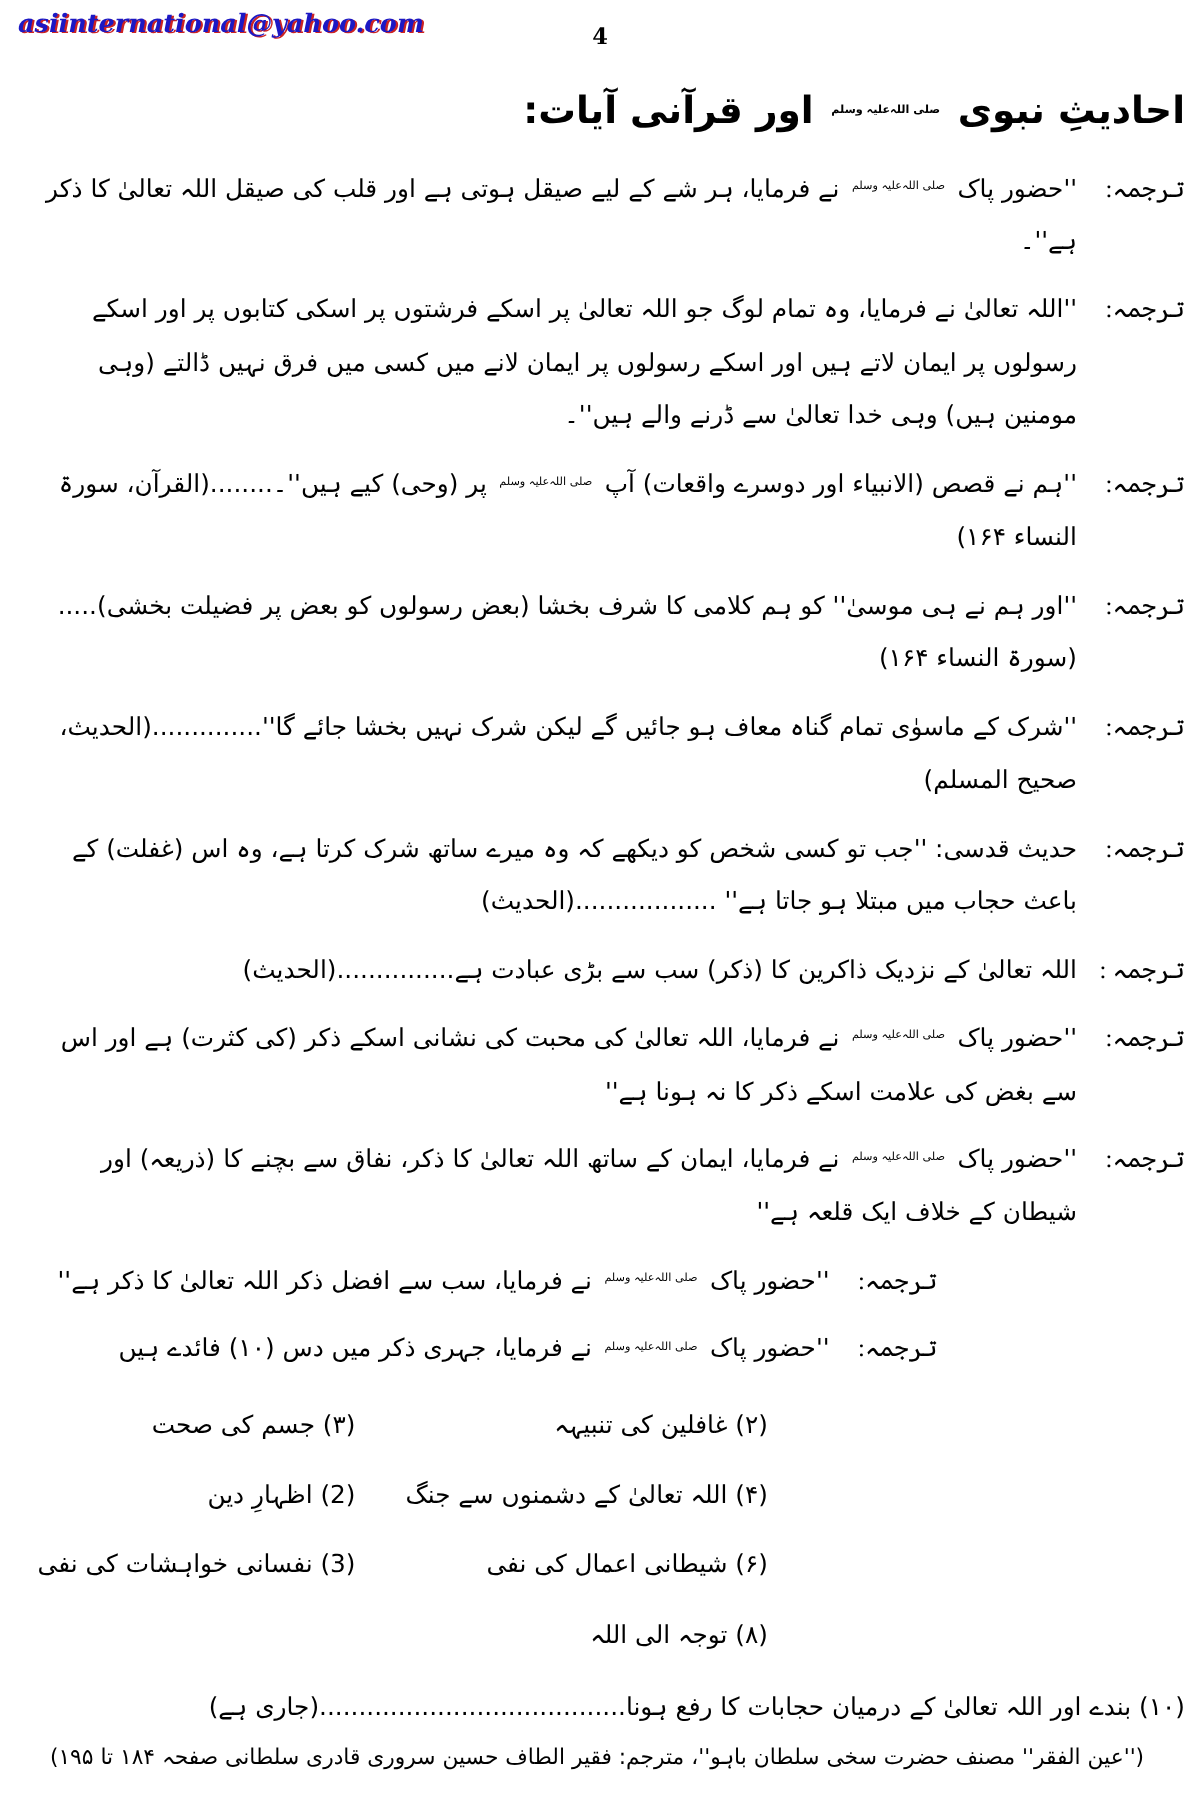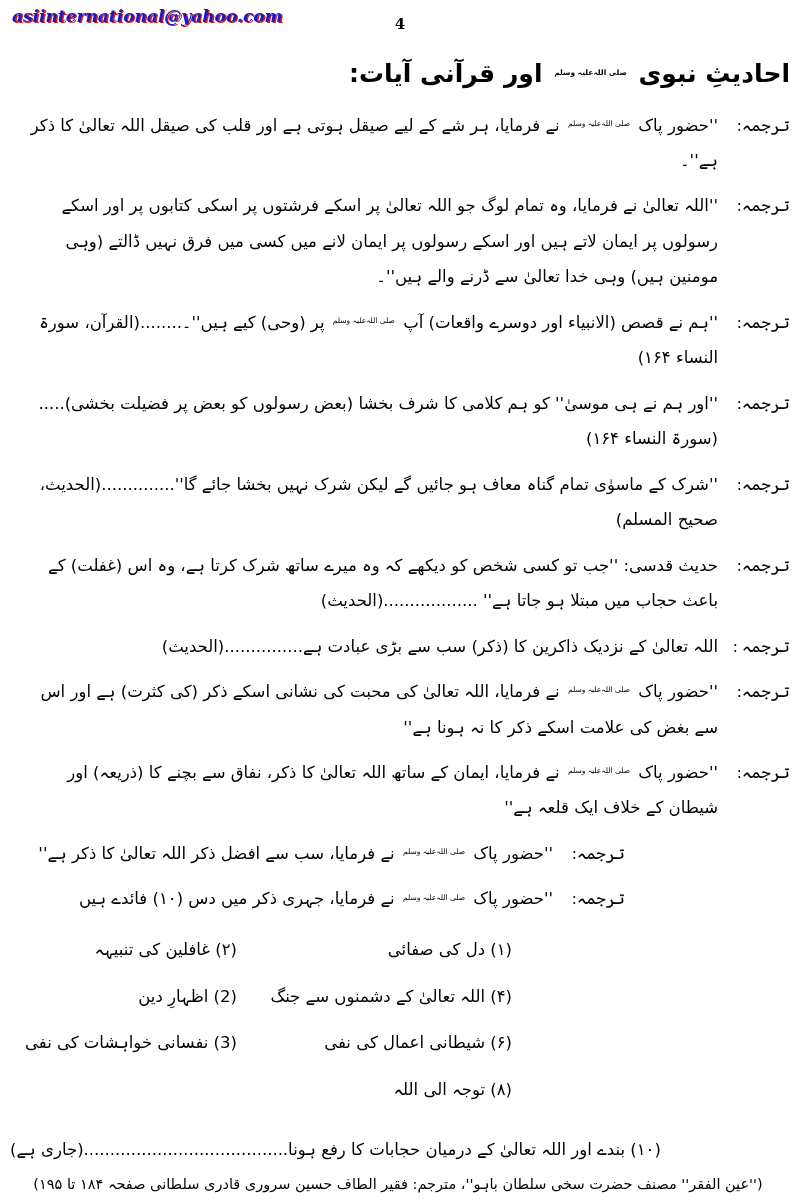--- a/index.html
+++ b/index.html
@@ -27,21 +27,21 @@
   .para-body{flex:1;text-align:right;padding-left:4px;}
   .pbuh{display:inline-flex;flex-direction:row;vertical-align:middle;
     font-size:7.5px;line-height:1.15;text-align:center;margin:0 3px;position:relative;top:-2px;}
   
   .benefits{direction:rtl;display:grid;grid-template-columns:385px 1fr;row-gap:17px;
     margin-top:18px;font-size:16.5px;line-height:1.8;}
   .benefit{text-align:right;}
   .benefit:nth-child(odd){padding-left:10px;padding-right:278px;white-space:nowrap;}
   .benefit:nth-child(even){padding-right:168px;white-space:nowrap;}
   
-  .continuation{direction:rtl;text-align:left;font-size:16.5px;line-height:2.1;margin-top:28px;}
+  .continuation{direction:rtl;text-align:right;font-size:16.5px;line-height:2.1;margin-top:16px;}
   .source-line{direction:rtl;text-align:center;font-size:14.5px;line-height:1.8;margin:4px 4px 0 0;}
 </style>
 </head>
 <body>
 
 <div class="page">
 
   <div class="hdr">
     <a class="top-email" href="#">asiinternational@yahoo.com</a>
     <div class="page-num">4</div>
@@ -111,22 +111,22 @@
       <div class="para-row indented">
         <div class="para-label">ترجمہ:</div>
         <div class="para-body">''حضور پاک <span class="pbuh">
             <span>صلی اللہ</span>
             <span>علیہ وسلم</span>
           </span> نے فرمایا، جہری ذکر میں دس (۱۰) فائدے ہیں</div>
       </div>
     </div>
 
   <div class="benefits">
-      <div class="benefit">(۱) دل کی صفائی</div>
       <div class="benefit">(۲) غافلین کی تنبیہہ</div>
+      <div class="benefit">(۳) جسم کی صحت</div>
       <div class="benefit">(۴) اللہ تعالیٰ کے دشمنوں سے جنگ</div>
       <div class="benefit">(2) اظہارِ دین</div>
       <div class="benefit">(۶) شیطانی اعمال کی نفی</div>
       <div class="benefit">(3) نفسانی خواہشات کی نفی</div>
       <div class="benefit">(۸) توجہ الی اللہ</div>
     </div>
 
   <div class="continuation">(۱۰) بندے اور اللہ تعالیٰ کے درمیان حجابات کا رفع ہونا.......................................(جاری ہے)</div>
 
   <div class="source-line">(''عین الفقر''  مصنف حضرت سخی سلطان باہو''،  مترجم: فقیر الطاف حسین سروری قادری سلطانی  صفحہ ۱۸۴ تا ۱۹۵)</div>

